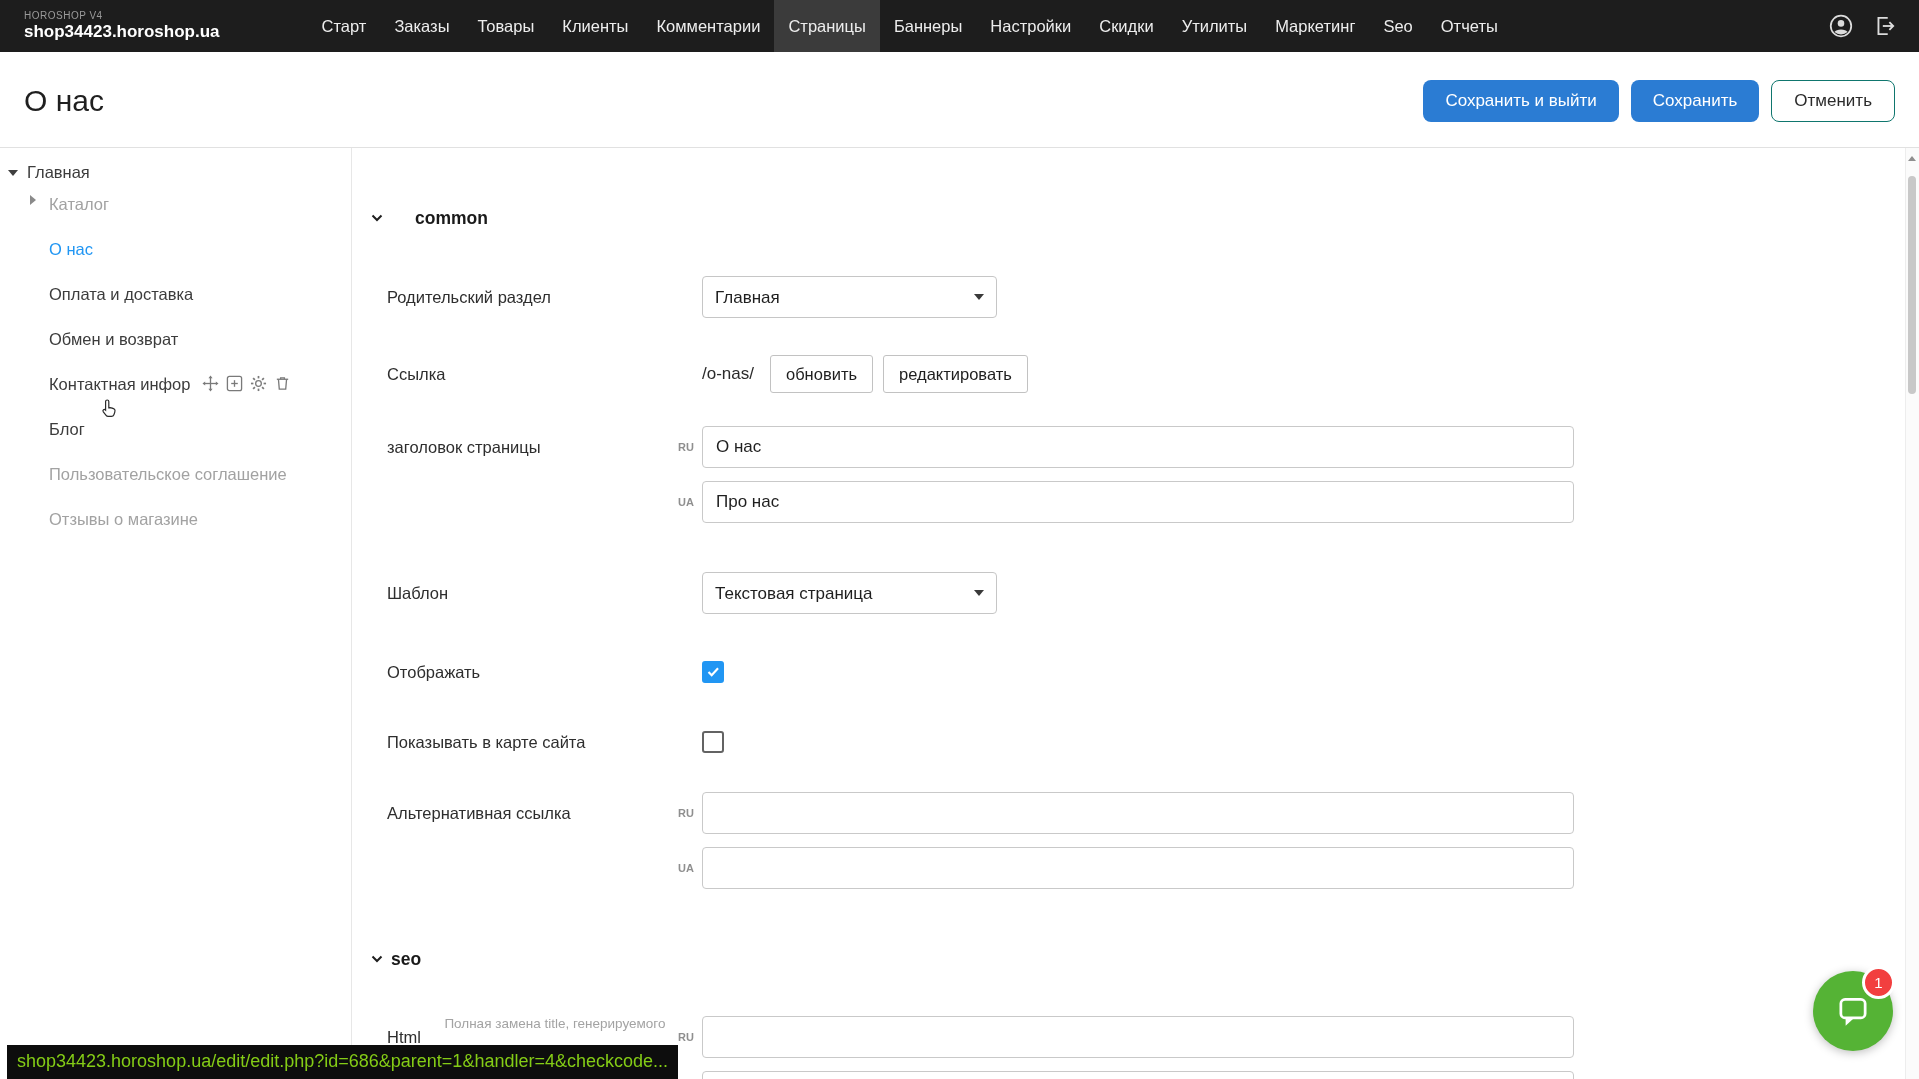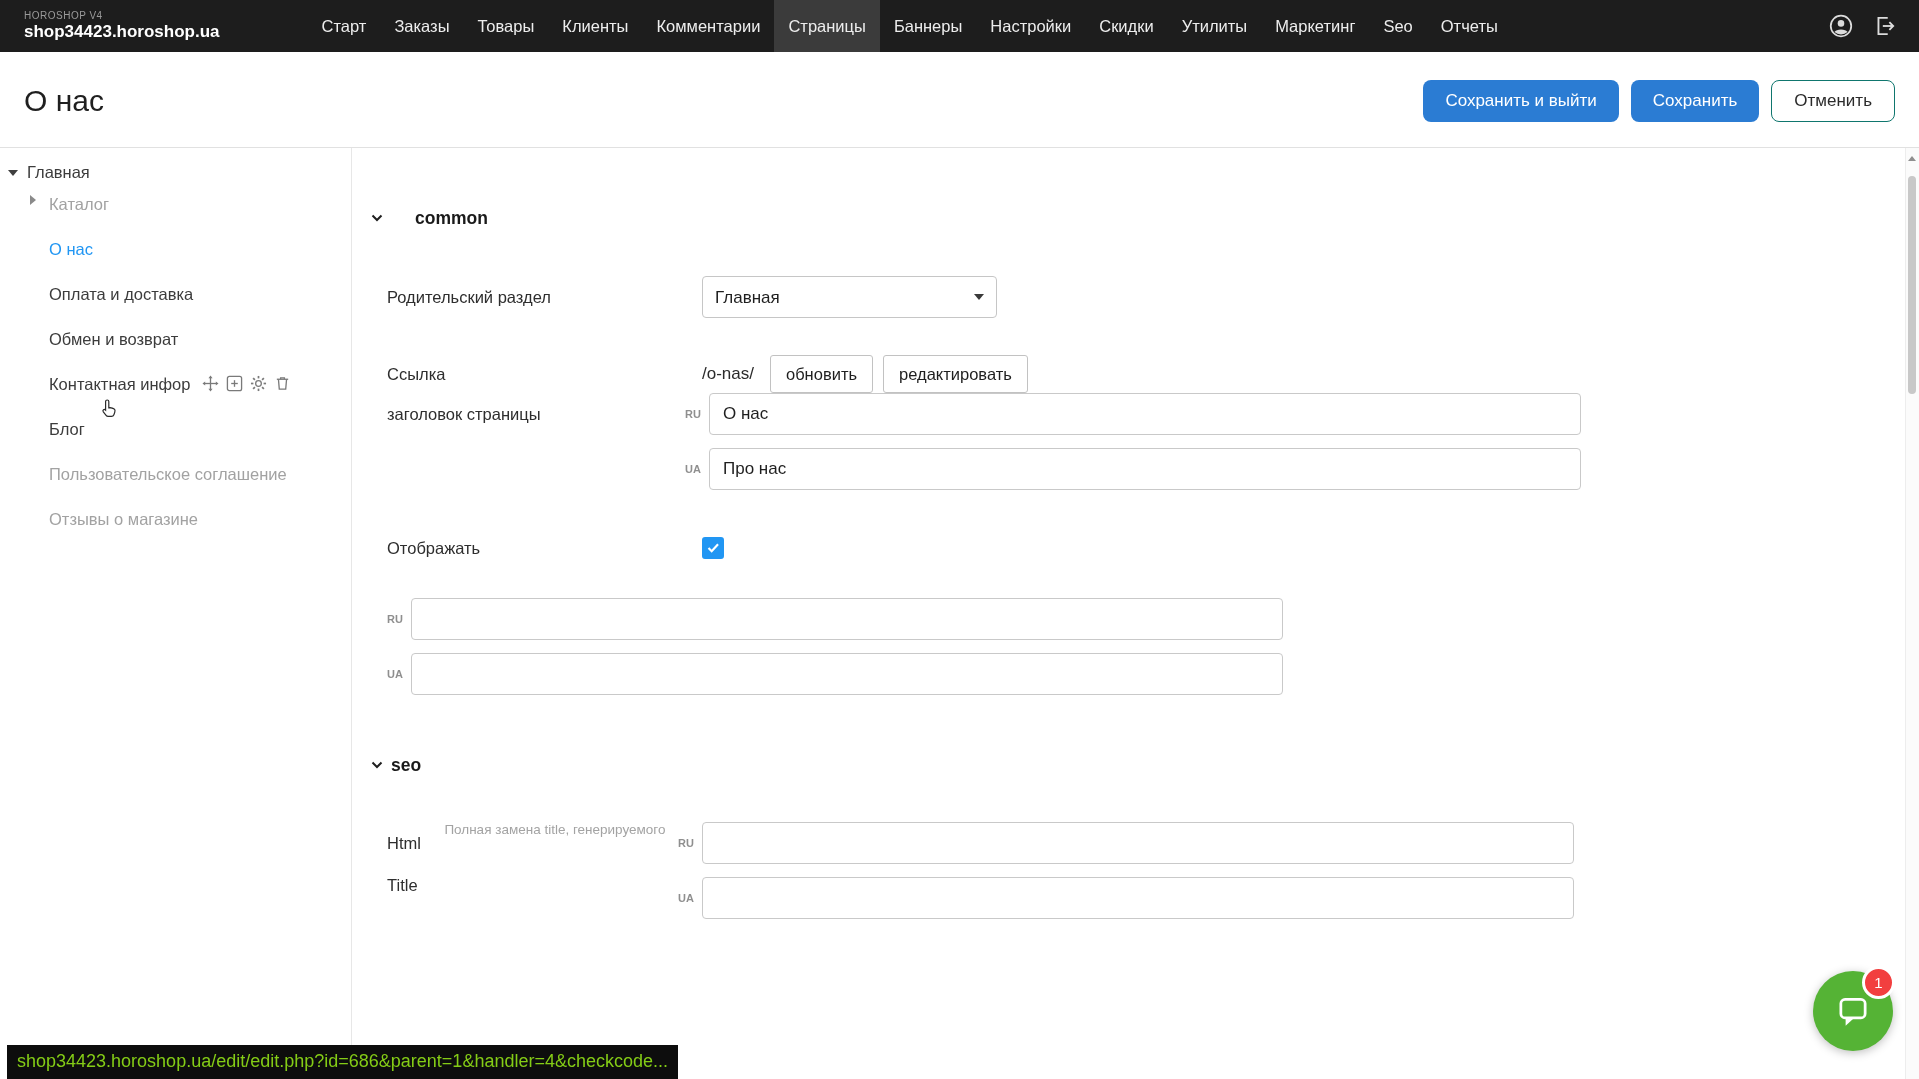--- a/index.html
+++ b/index.html
@@ -37,21 +37,21 @@
   .selected{color:#2196f3;}
   .caret-down{width:0;height:0;border-left:5px solid transparent;border-right:5px solid transparent;border-top:6px solid #3f3f3f;}
   .caret-right{width:0;height:0;border-top:5px solid transparent;border-bottom:5px solid transparent;border-left:6px solid #8a8a8a;}
   .row-icons{display:flex;gap:7px;margin-left:12px;align-items:center;}
   .row-icons span{display:inline-flex;cursor:pointer;}
   .cursor-hand{position:absolute;left:98px;top:22px;pointer-events:none;}
 
   
   .main{flex:1;padding-left:35px;overflow:hidden;position:relative;}
   .section-head{display:flex;align-items:center;gap:8px;margin-left:-16px;font-weight:700;font-size:17.5px;color:#1a1a1a;line-height:20px;cursor:pointer;}
-  .mt40{margin-top:60px;gap:32px;} .mt48{margin-top:48px;} .mt37{margin-top:37px;} .mt33{gap:7px;}
+  .mt40{margin-top:60px;gap:32px;} .mt48{margin-top:48px;} .mt37{margin-top:37px;} .mt33{margin-top:33px;}
   .mt49{margin-top:49px;} .mt47{margin-top:47px;} .mt39{margin-top:39px;} .mt60{margin-top:60px;}
   .frow{display:flex;align-items:center;}
   .frow.top{align-items:flex-start;}
   .flabel{font-size:16.5px;color:#2e2e2e;}
   .w315{width:315px;flex-shrink:0;}
   .w291{width:291px;flex-shrink:0;}
   .lh42{line-height:42px;}
   .flabel-block{display:flex;flex-direction:row;}
   .fhint{font-size:13.5px;color:#a3a3a3;width:280px;line-height:1.25;}
   .select-wrap{position:relative;width:295px;height:42px;}
@@ -244,32 +244,46 @@
             <span class="lang">RU</span>
             <input class="inp" value="О нас" style="">
           </div>
           <div class="lang-line">
             <span class="lang">UA</span>
             <input class="inp" value="Про нас" style="">
           </div>
         </div>
       </div>
 
+      <div class="frow mt49">
+        <label class="flabel w315">Шаблон</label>
+        <div class="select-wrap">
+          <select class="sel">
+            <option>Текстовая страница</option>
+          </select>
+          <span class="sel-arrow"></span>
+        </div>
+      </div>
 
       <div class="frow mt47">
         <label class="flabel w315">Отображать</label>
         <span class="checkbox checked">
           <svg viewBox="0 0 14 11" width="13" height="10">
               <polyline points="1.5,5.5 5,9 12,1.5" fill="none" stroke="#fff" stroke-width="2.4"></polyline>
             </svg>
         </span>
       </div>
 
+      <div class="frow mt48">
+        <label class="flabel w315">Показывать в карте сайта</label>
+        <span class="checkbox"></span>
+      </div>
 
       <div class="frow top mt39">
+        <label class="flabel w291 lh42">Альтернативная ссылка</label>
         <div class="stack">
           <div class="lang-line">
             <span class="lang">RU</span>
             <input class="inp" value="" style="">
           </div>
           <div class="lang-line">
             <span class="lang">UA</span>
             <input class="inp" value="" style="">
           </div>
         </div>

